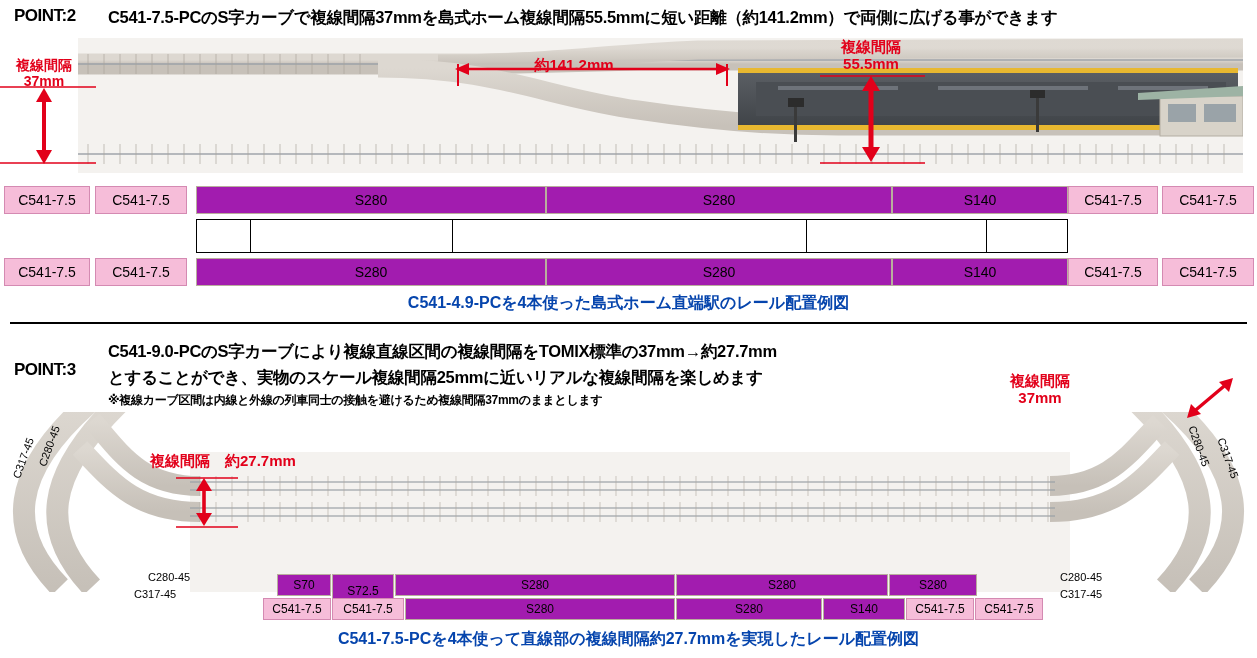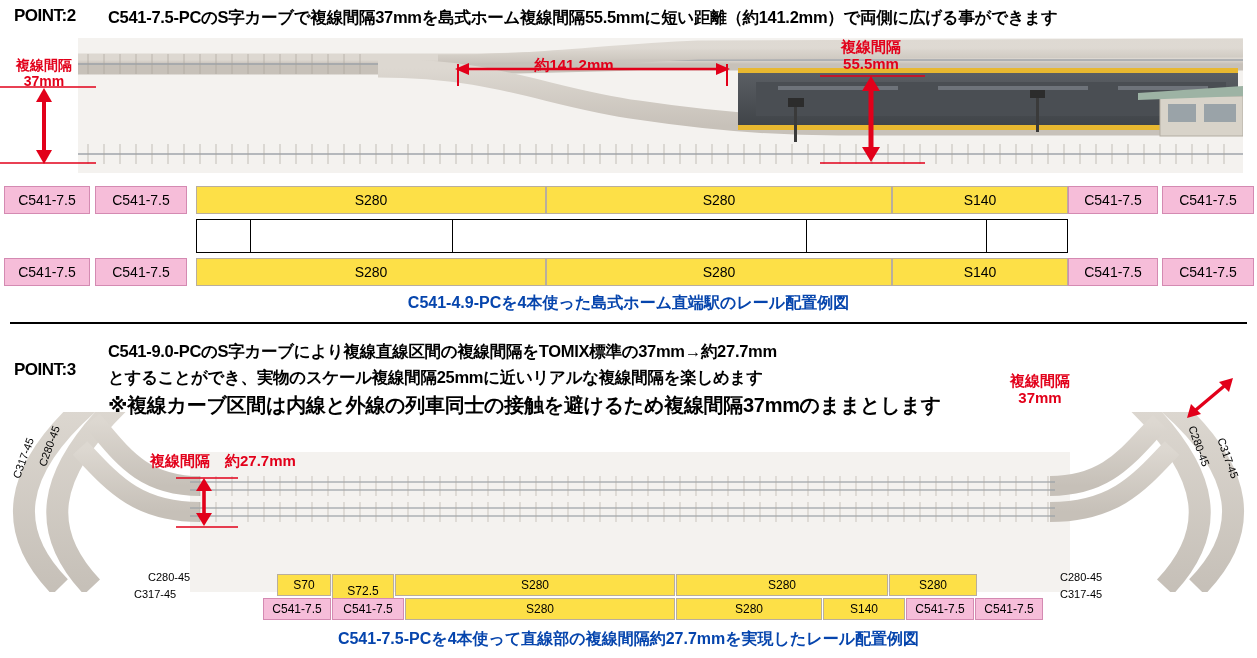--- a/index.html
+++ b/index.html
@@ -15,28 +15,28 @@
   .nowrap{white-space:nowrap;}
 
   
   .point-label{
     font-weight:bold;font-size:17px;letter-spacing:-0.5px;
   }
   .head-text{
     font-weight:bold;font-size:16.5px;letter-spacing:-0.3px;
   }
   .head-text2{
-    font-weight:bold;font-size:20px;letter-spacing:-0.3px;
+    font-weight:bold;font-size:12px;letter-spacing:-0.3px;
   }
   .red-sm{color:#e2001a;font-weight:bold;font-size:14px;line-height:1.15;text-align:center;}
   .red-md{color:#e2001a;font-weight:bold;font-size:15px;line-height:1.15;text-align:center;}
 
   
   .tan{
-    background:#fde047;border:1px solid #b9ae9d;
+    background:#a21caf;border:1px solid #b9ae9d;
     font-size:14px;text-align:center;
     display:flex;align-items:center;justify-content:center;
     box-sizing:border-box;
   }
   .pink{
     background:#f6bdd9;border:1px solid #d48ab2;
     font-size:14px;text-align:center;
     display:flex;align-items:center;justify-content:center;
     box-sizing:border-box;
   }

